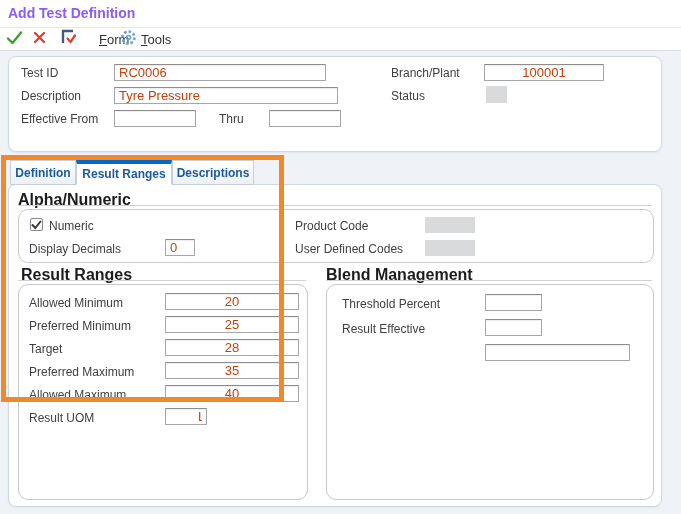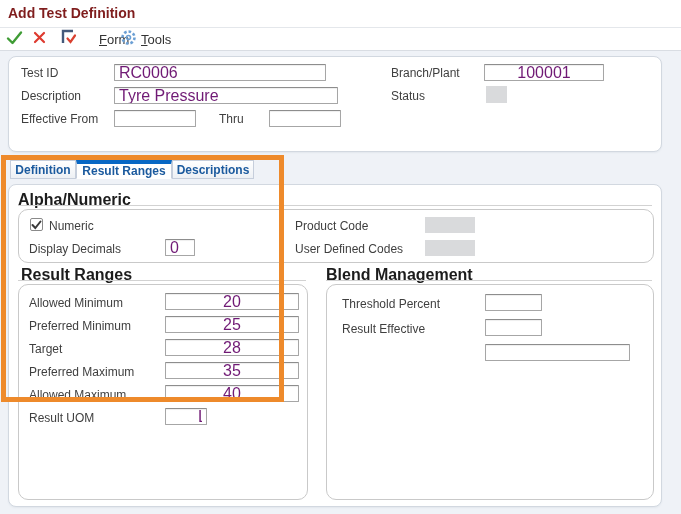--- a/index.html
+++ b/index.html
@@ -1,34 +1,34 @@
 <!DOCTYPE html>
 <html><head>
 <meta charset="utf-8">
 <style>
   html,body{margin:0;padding:0;}
   body{font-family:"Liberation Sans", sans-serif; background:#eff2f7;}
   .screen{position:relative;width:681px;height:514px;background:#eff2f7;overflow:hidden;}
   .topbars{position:absolute;left:0;top:0;width:681px;height:50px;background:#ffffff;}
   .titlebar{position:absolute;left:0;top:0;width:681px;height:27px;background:#ffffff;border-bottom:1px solid #e4e7eb;}
-  .window-title{position:absolute;left:8px;top:5px;font-size:14px;font-weight:bold;color:#7f1d1d;}
+  .window-title{position:absolute;left:8px;top:5px;font-size:14px;font-weight:bold;color:#8b5cf6;}
   .toolbar{position:absolute;left:0;top:28px;width:681px;height:22px;background:#ffffff;border-bottom:1px solid #d9dde3;}
   .tool-btn{position:absolute;top:0;height:22px;display:flex;align-items:center;cursor:pointer;}
   .tool-label{font-size:13px;color:#333;margin-left:4px;}
   .panel{position:absolute;background:#ffffff;border:1px solid #d2d8e0;border-radius:8px;box-shadow:0 1px 2px rgba(40,60,90,0.06);}
   .lbl{position:absolute;font-size:12px;color:#3f3f3f;white-space:nowrap;}
   .grp-title{position:absolute;font-size:16px;font-weight:bold;color:#1c1c1c;white-space:nowrap;}
   .rule{position:absolute;height:1px;background:#d2d2d2;}
   .gbox{position:absolute;background:#ffffff;border:1px solid #c9c9c9;border-radius:10px;}
-  .inp{position:absolute;height:17px;font-family:"Liberation Sans",sans-serif;font-size:16px;color:#701a75;
+  .inp{position:absolute;height:17px;font-family:"Liberation Sans",sans-serif;font-size:13px;color:#c2410c;
        border:1px solid #a6a6a6;border-top-color:#8d8d8d;background:#fff;padding:0 4px;box-sizing:border-box;
        box-shadow:inset 0 1px 1px rgba(0,0,0,0.07);border-radius:1px;}
   .inp.center{text-align:center;}
   .disabled-box{position:absolute;background:#d9dadc;border:none;}
-  .tab{position:absolute;top:160px;height:19px;box-sizing:border-box;display:flex;align-items:center;justify-content:center;
+  .tab{position:absolute;top:160px;height:25px;box-sizing:border-box;display:flex;align-items:center;justify-content:center;
        font-size:12px;font-weight:bold;color:#1b5a9e;background:linear-gradient(#ffffff,#edf0f4);
        border:1px solid #c6cedb;cursor:pointer;z-index:3;text-align:center;}
   .tab.active{background:#ffffff;border-top:4px solid #0767c4;border-bottom:1px solid #ffffff;}
   .checkbox{position:absolute;width:13px;height:13px;background:#fff;border:1px solid #8a8a8a;border-radius:2px;
             box-sizing:border-box;display:flex;align-items:center;justify-content:center;cursor:pointer;}
   .checkbox svg{display:block;}
   .highlight{position:absolute;border:5px solid #ee8a2b;background:transparent;pointer-events:none;z-index:9;}
 </style>
 </head>
 <body>

